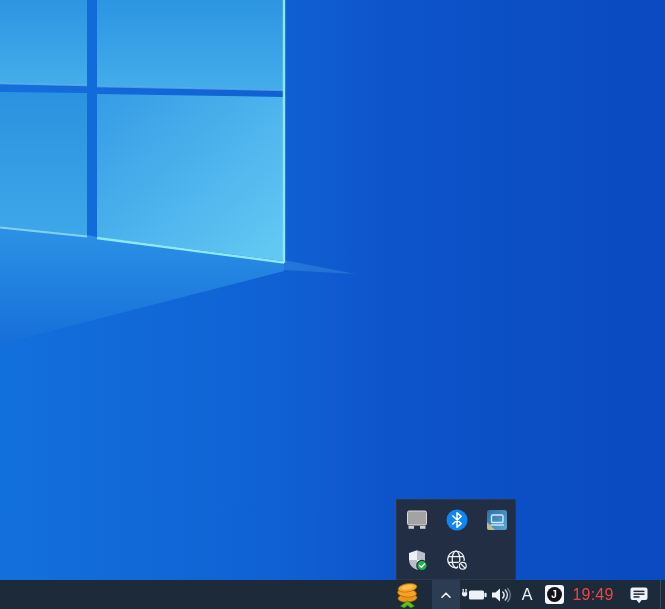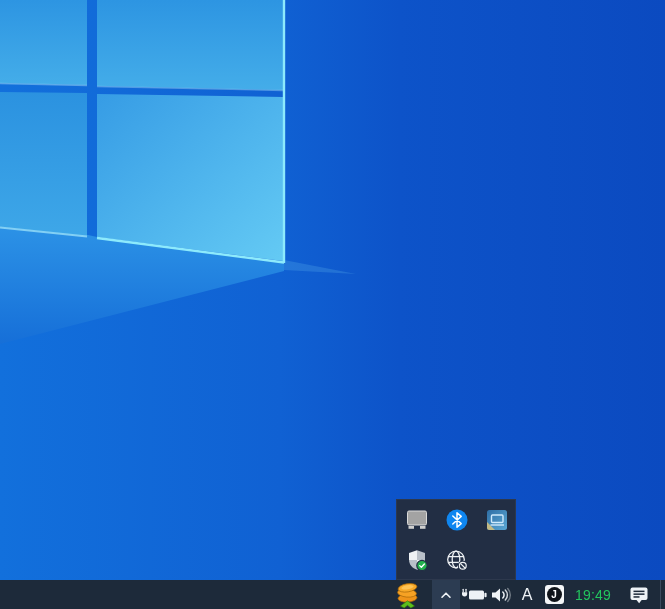--- a/index.html
+++ b/index.html
@@ -24,21 +24,21 @@
     position:absolute;left:0;bottom:0;width:665px;height:29px;
     background:#1d2a3a;display:flex;align-items:stretch;justify-content:flex-end;
   }
   .tb-btn{display:flex;align-items:center;justify-content:center;height:29px;}
   .tb-btn.coins{width:38px;margin-right:5px;}
   .tb-btn.chev{width:28px;background:#2c3c52;}
   .tb-btn.batt{width:28px;}
   .tb-btn.vol{width:26px;}
   .tb-btn.ime-a{width:26px;color:#eef2f6;font-size:16px;font-weight:400;}
   .tb-btn.ime-j{width:28px;}
-  .tb-btn.clock{width:50px;color:#22c55e;font-size:14px;letter-spacing:.2px;}
+  .tb-btn.clock{width:50px;color:#ef4444;font-size:16px;letter-spacing:.2px;}
   .tb-btn.action{width:42px;}
   .tb-btn.showdesk{width:5px;border-left:1px solid #3a4a5e;}
   .ime-j-badge{
     width:19px;height:19px;background:#f4f6f8;border-radius:3px;
     display:flex;align-items:center;justify-content:center;
   }
   .ime-j-circle{
     width:15px;height:15px;border-radius:50%;background:#10141a;
     display:flex;align-items:center;justify-content:center;
     color:#fff;font-size:10px;font-weight:bold;line-height:1;

